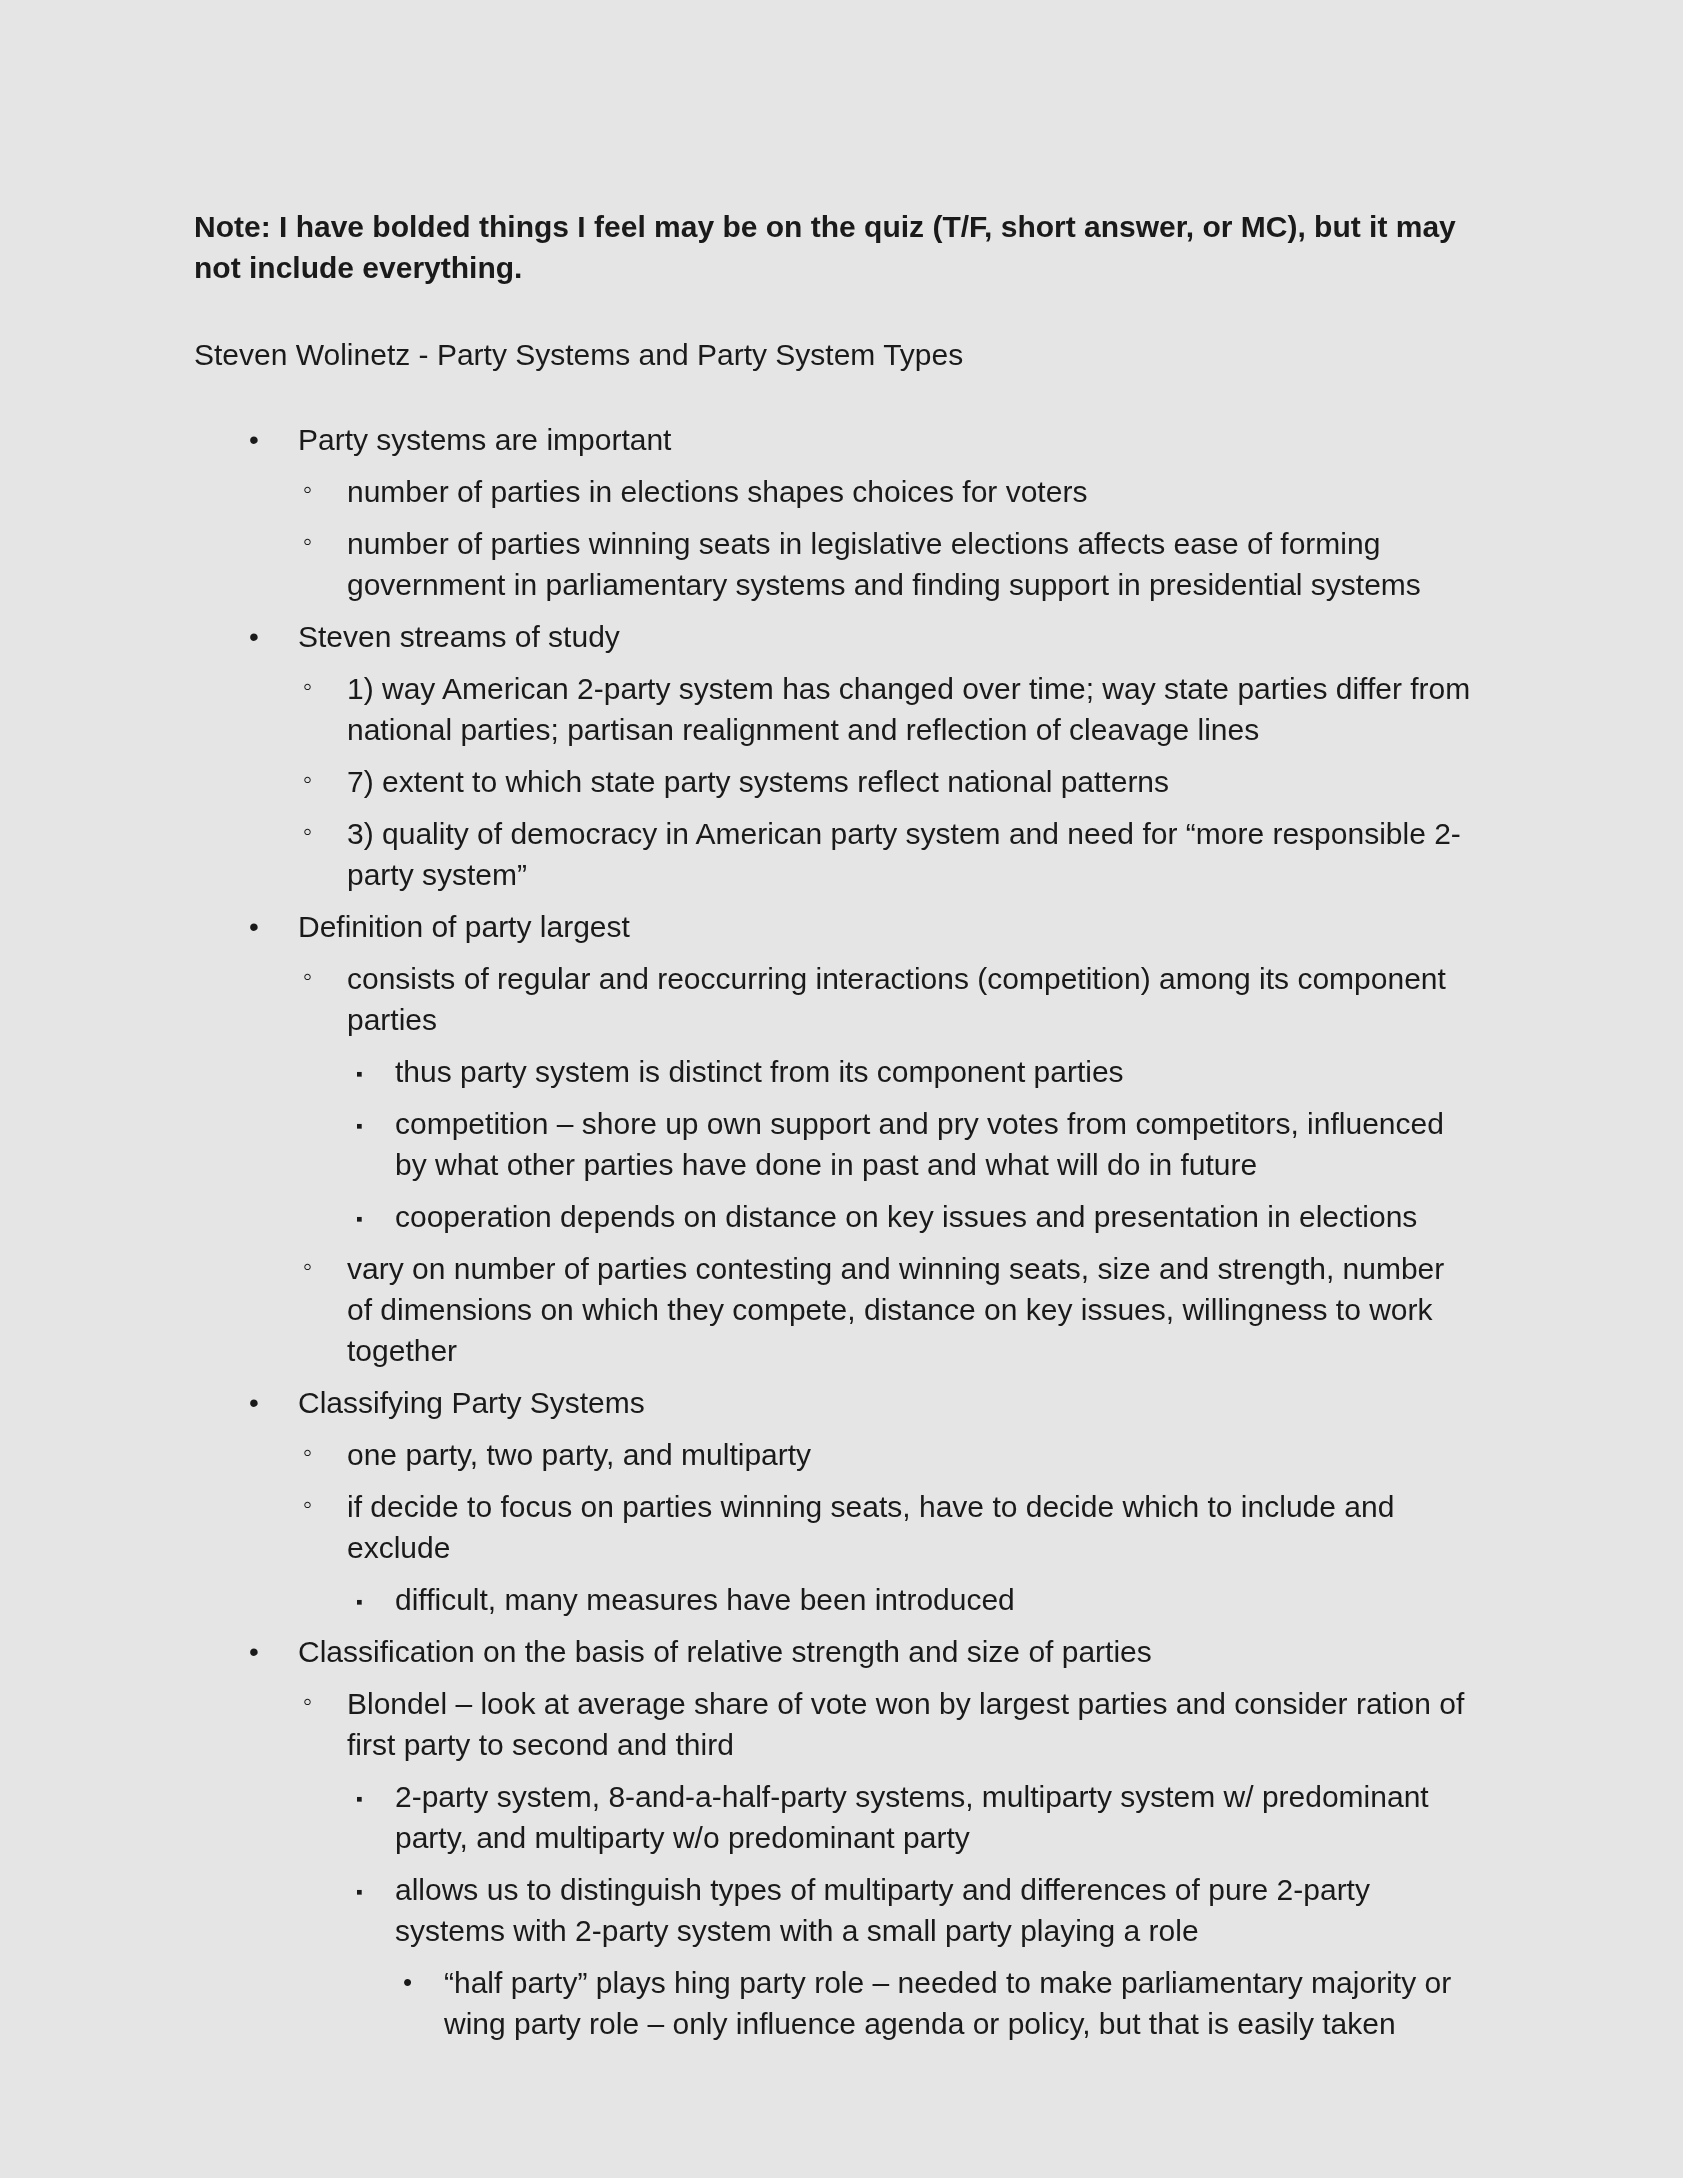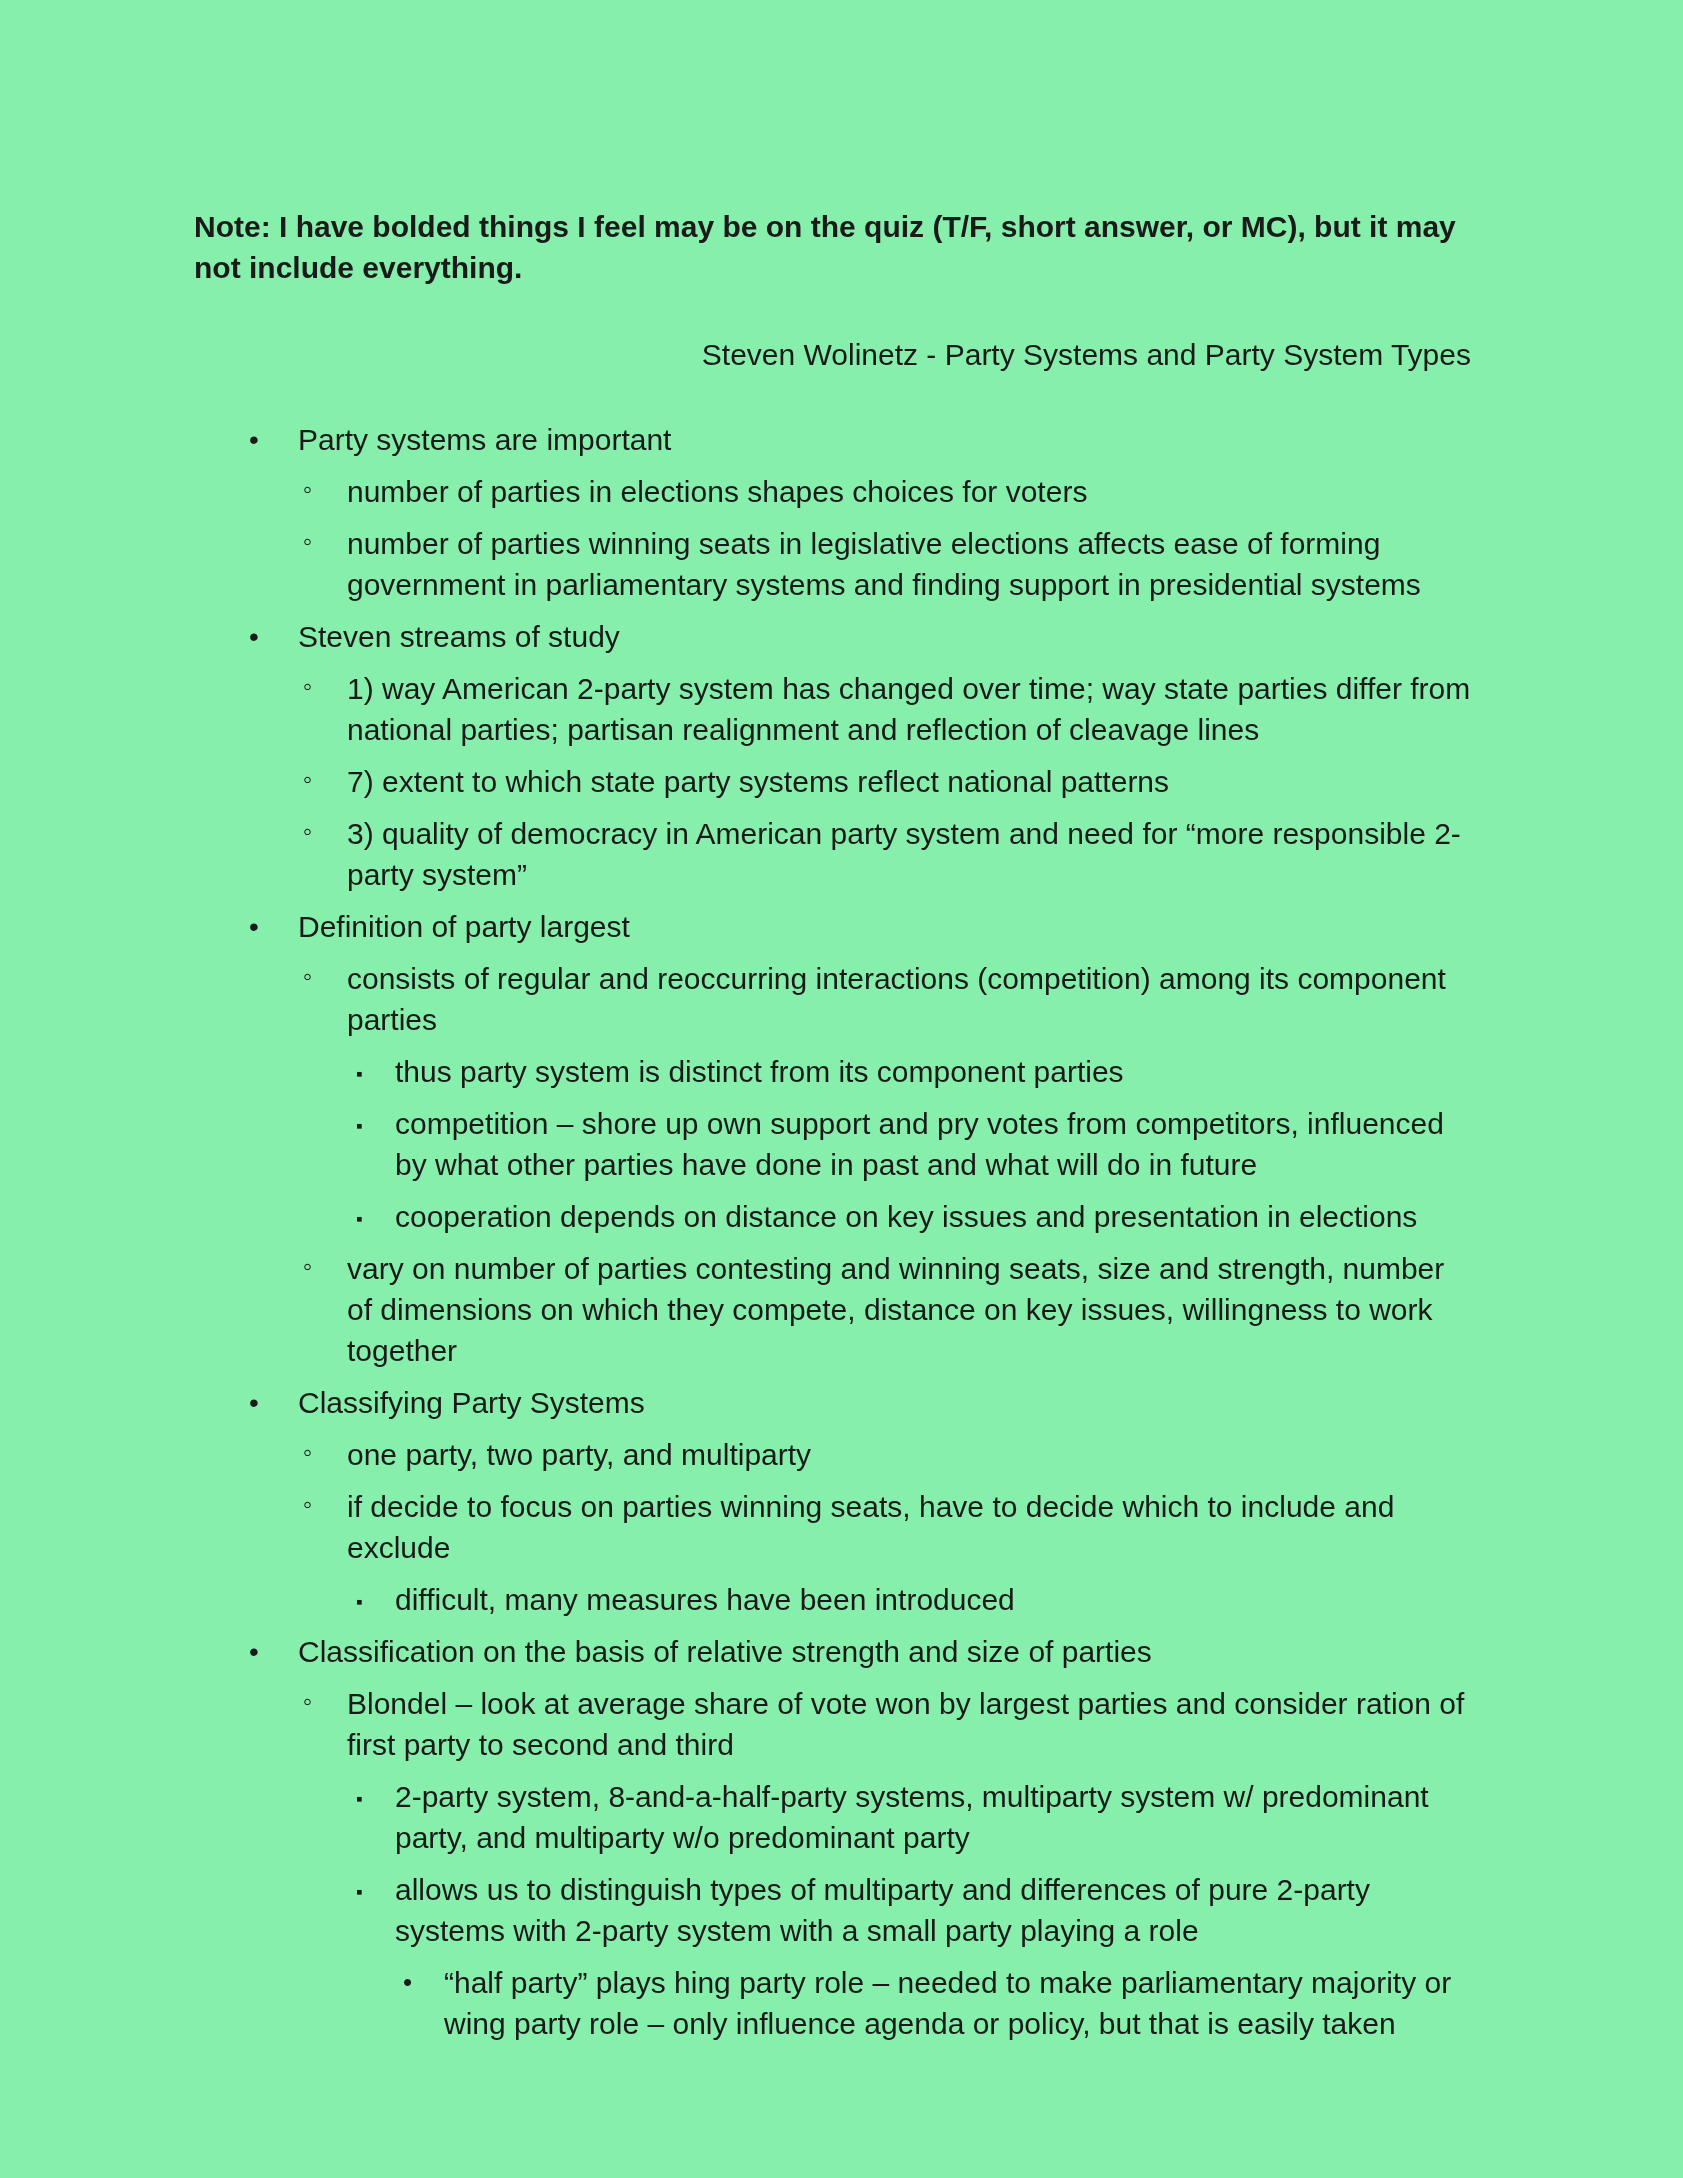--- a/index.html
+++ b/index.html
@@ -5,33 +5,33 @@
   html, body {
     margin: 0;
     padding: 0;
     background: #ffffff;
   }
   .page {
     position: relative;
     width: 1683px;
     height: 2178px;
     box-sizing: border-box;
-    background: #86efac;
+    background: #e5e5e5;
     padding: 206px 212px 0 194px;
     font-family: "Liberation Sans", sans-serif;
     font-size: 30px;
     line-height: 41px;
     color: #1a1a1a;
   }
   .note {
     font-weight: 700;
     margin: 0 0 46px 0;
   }
   .title {
-    text-align: right;
+    text-align: left;
     font-weight: 400;
     margin: 0 0 44px 0;
   }
   .doc-list {
     margin: 0;
   }
   .li {
     display: flex;
     align-items: flex-start;
     margin-bottom: 11px;

